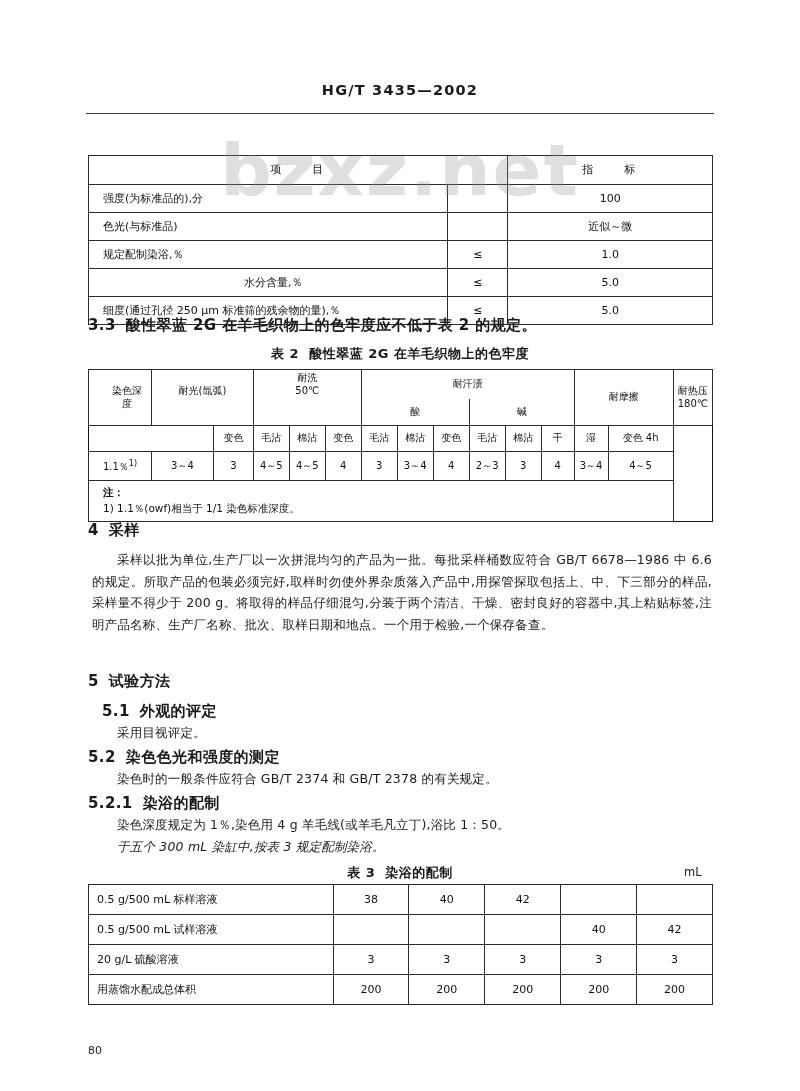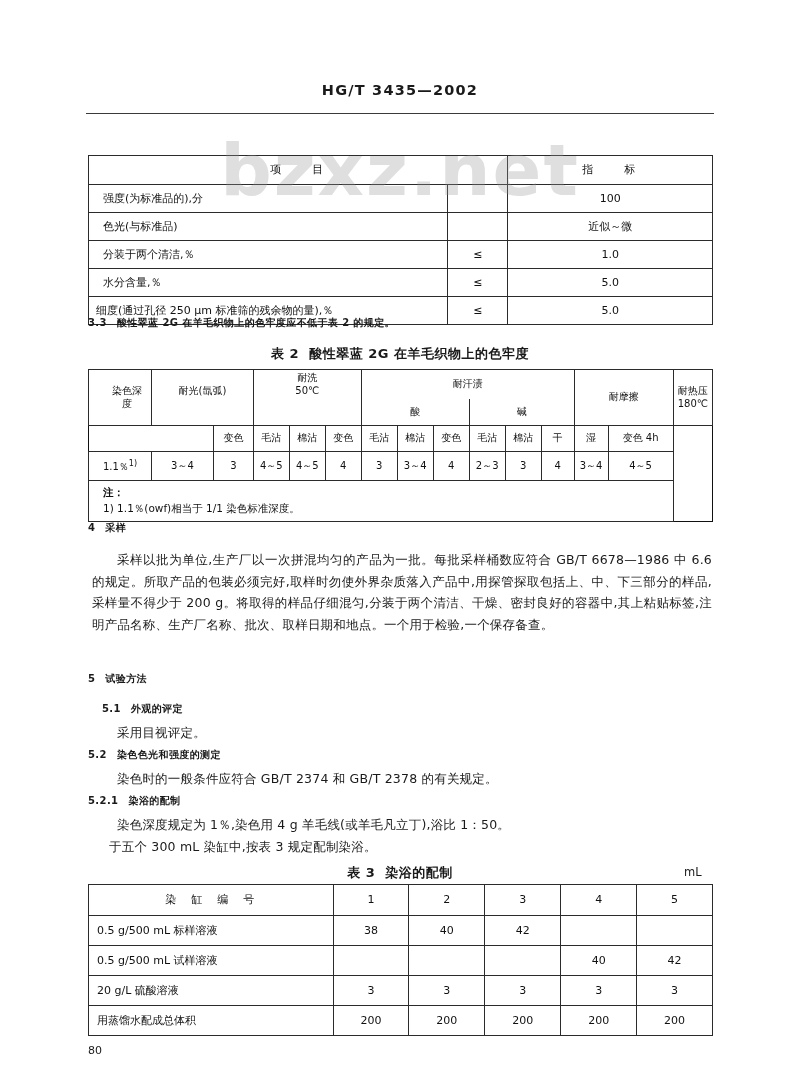--- a/index.html
+++ b/index.html
@@ -88,21 +88,21 @@
   .l { text-align: left; }
   .nb-l { border-left: none !important; }
   .nb-r { border-right: none !important; }
   .nb-t { border-top: none !important; }
   .nb-b { border-bottom: none !important; }
   .outer-thick { border: 1.6px solid #111 !important; }
 
   
   .sec {
     position: absolute;
-    font-size: 10px;
+    font-size: 15px;
     font-weight: bold;
     letter-spacing: .4px;
   }
   .sec .num { display: inline-block; margin-right: 10px; }
   p.para {
     position: absolute;
     margin: 0;
     font-size: 12.5px;
     line-height: 21.5px;
     text-align: justify;
@@ -144,31 +144,31 @@
           <td class="l" style="height:23px;padding-left:14px;">强度(为标准品的),分</td>
           <td class="c"></td>
           <td class="c">100</td>
         </tr>
         <tr>
           <td class="l" style="height:23px;padding-left:14px;">色光(与标准品)</td>
           <td class="c"></td>
           <td class="c">近似～微</td>
         </tr>
         <tr>
-          <td class="l" style="height:23px;padding-left:14px;">分装于两个清洁,％</td>
+          <td class="l" style="height:23px;padding-left:14px;">规定配制染浴,％</td>
           <td class="c">≤</td>
           <td class="c">1.0</td>
         </tr>
         <tr>
-          <td class="l" style="height:23px;padding-left:14px;">水分含量,％</td>
+          <td class="l" style="height:23px;padding-left:14px;text-align:center;">水分含量,％</td>
           <td class="c">≤</td>
           <td class="c">5.0</td>
         </tr>
         <tr>
-          <td class="l" style="height:23px;padding-left:7px;">细度(通过孔径 250 μm 标准筛的残余物的量),％</td>
+          <td class="l" style="height:23px;padding-left:14px;">细度(通过孔径 250 μm 标准筛的残余物的量),％</td>
           <td class="c">≤</td>
           <td class="c">5.0</td>
         </tr>
       </tbody>
     </table>
 
     <div class="sec" style="left:88px; top:316px;">
       <span class="num">3.3</span><span style="font-weight:bold">酸性翠蓝 2G 在羊毛织物上的色牢度应不低于表 2 的规定。</span>
     </div>
 
@@ -265,44 +265,36 @@
 
     <div class="sec" style="left:88px; top:748px;">
       <span class="num">5.2</span><span>染色色光和强度的测定</span>
     </div>
     <p class="para" style="left:92px; top:768px; width:620px;">染色时的一般条件应符合 GB/T 2374 和 GB/T 2378 的有关规定。</p>
 
     <div class="sec" style="left:88px; top:794px;">
       <span class="num">5.2.1</span><span>染浴的配制</span>
     </div>
     <p class="para" style="left:92px; top:814px; width:620px;">染色深度规定为 1％,染色用 4 g 羊毛线(或羊毛凡立丁),浴比 1：50。</p>
-    <p class="para" style="left:84px; top:836px; width:620px;">于五个 300 mL 染缸中,按表 3 规定配制染浴。</p>
+    <p class="para" style="left:92px; top:836px; width:620px;font-style:italic;">于五个 300 mL 染缸中,按表 3 规定配制染浴。</p>
 
     <div class="tcap" style="top:864px;">表 3&nbsp;&nbsp;染浴的配制</div>
     <div class="unit-right" style="left:684px; top:865px;">mL</div>
 
     <table class="doc outer-thick" style="left:88px; top:884px; width:625px;">
       <colgroup>
         <col style="width:245px">
           <col style="width:76px">
           <col style="width:76px">
         <col style="width:76px">
           <col style="width:76px">
           <col style="width:76px">
       </colgroup>
       <tbody>
         <tr>
-          <td class="c" style="height:26px;letter-spacing:2px;">染　缸　编　号</td>
-          <td class="c">1</td>
-          <td class="c">2</td>
-          <td class="c">3</td>
-          <td class="c">4</td>
-          <td class="c">5</td>
-        </tr>
-        <tr>
           <td class="l" style="height:25px;padding-left:8px;">0.5 g/500 mL 标样溶液</td>
           <td class="c">38</td>
           <td class="c">40</td>
           <td class="c">42</td>
           <td class="c"></td>
           <td class="c"></td>
         </tr>
         <tr>
           <td class="l" style="height:25px;padding-left:8px;">0.5 g/500 mL 试样溶液</td>
           <td class="c"></td>

